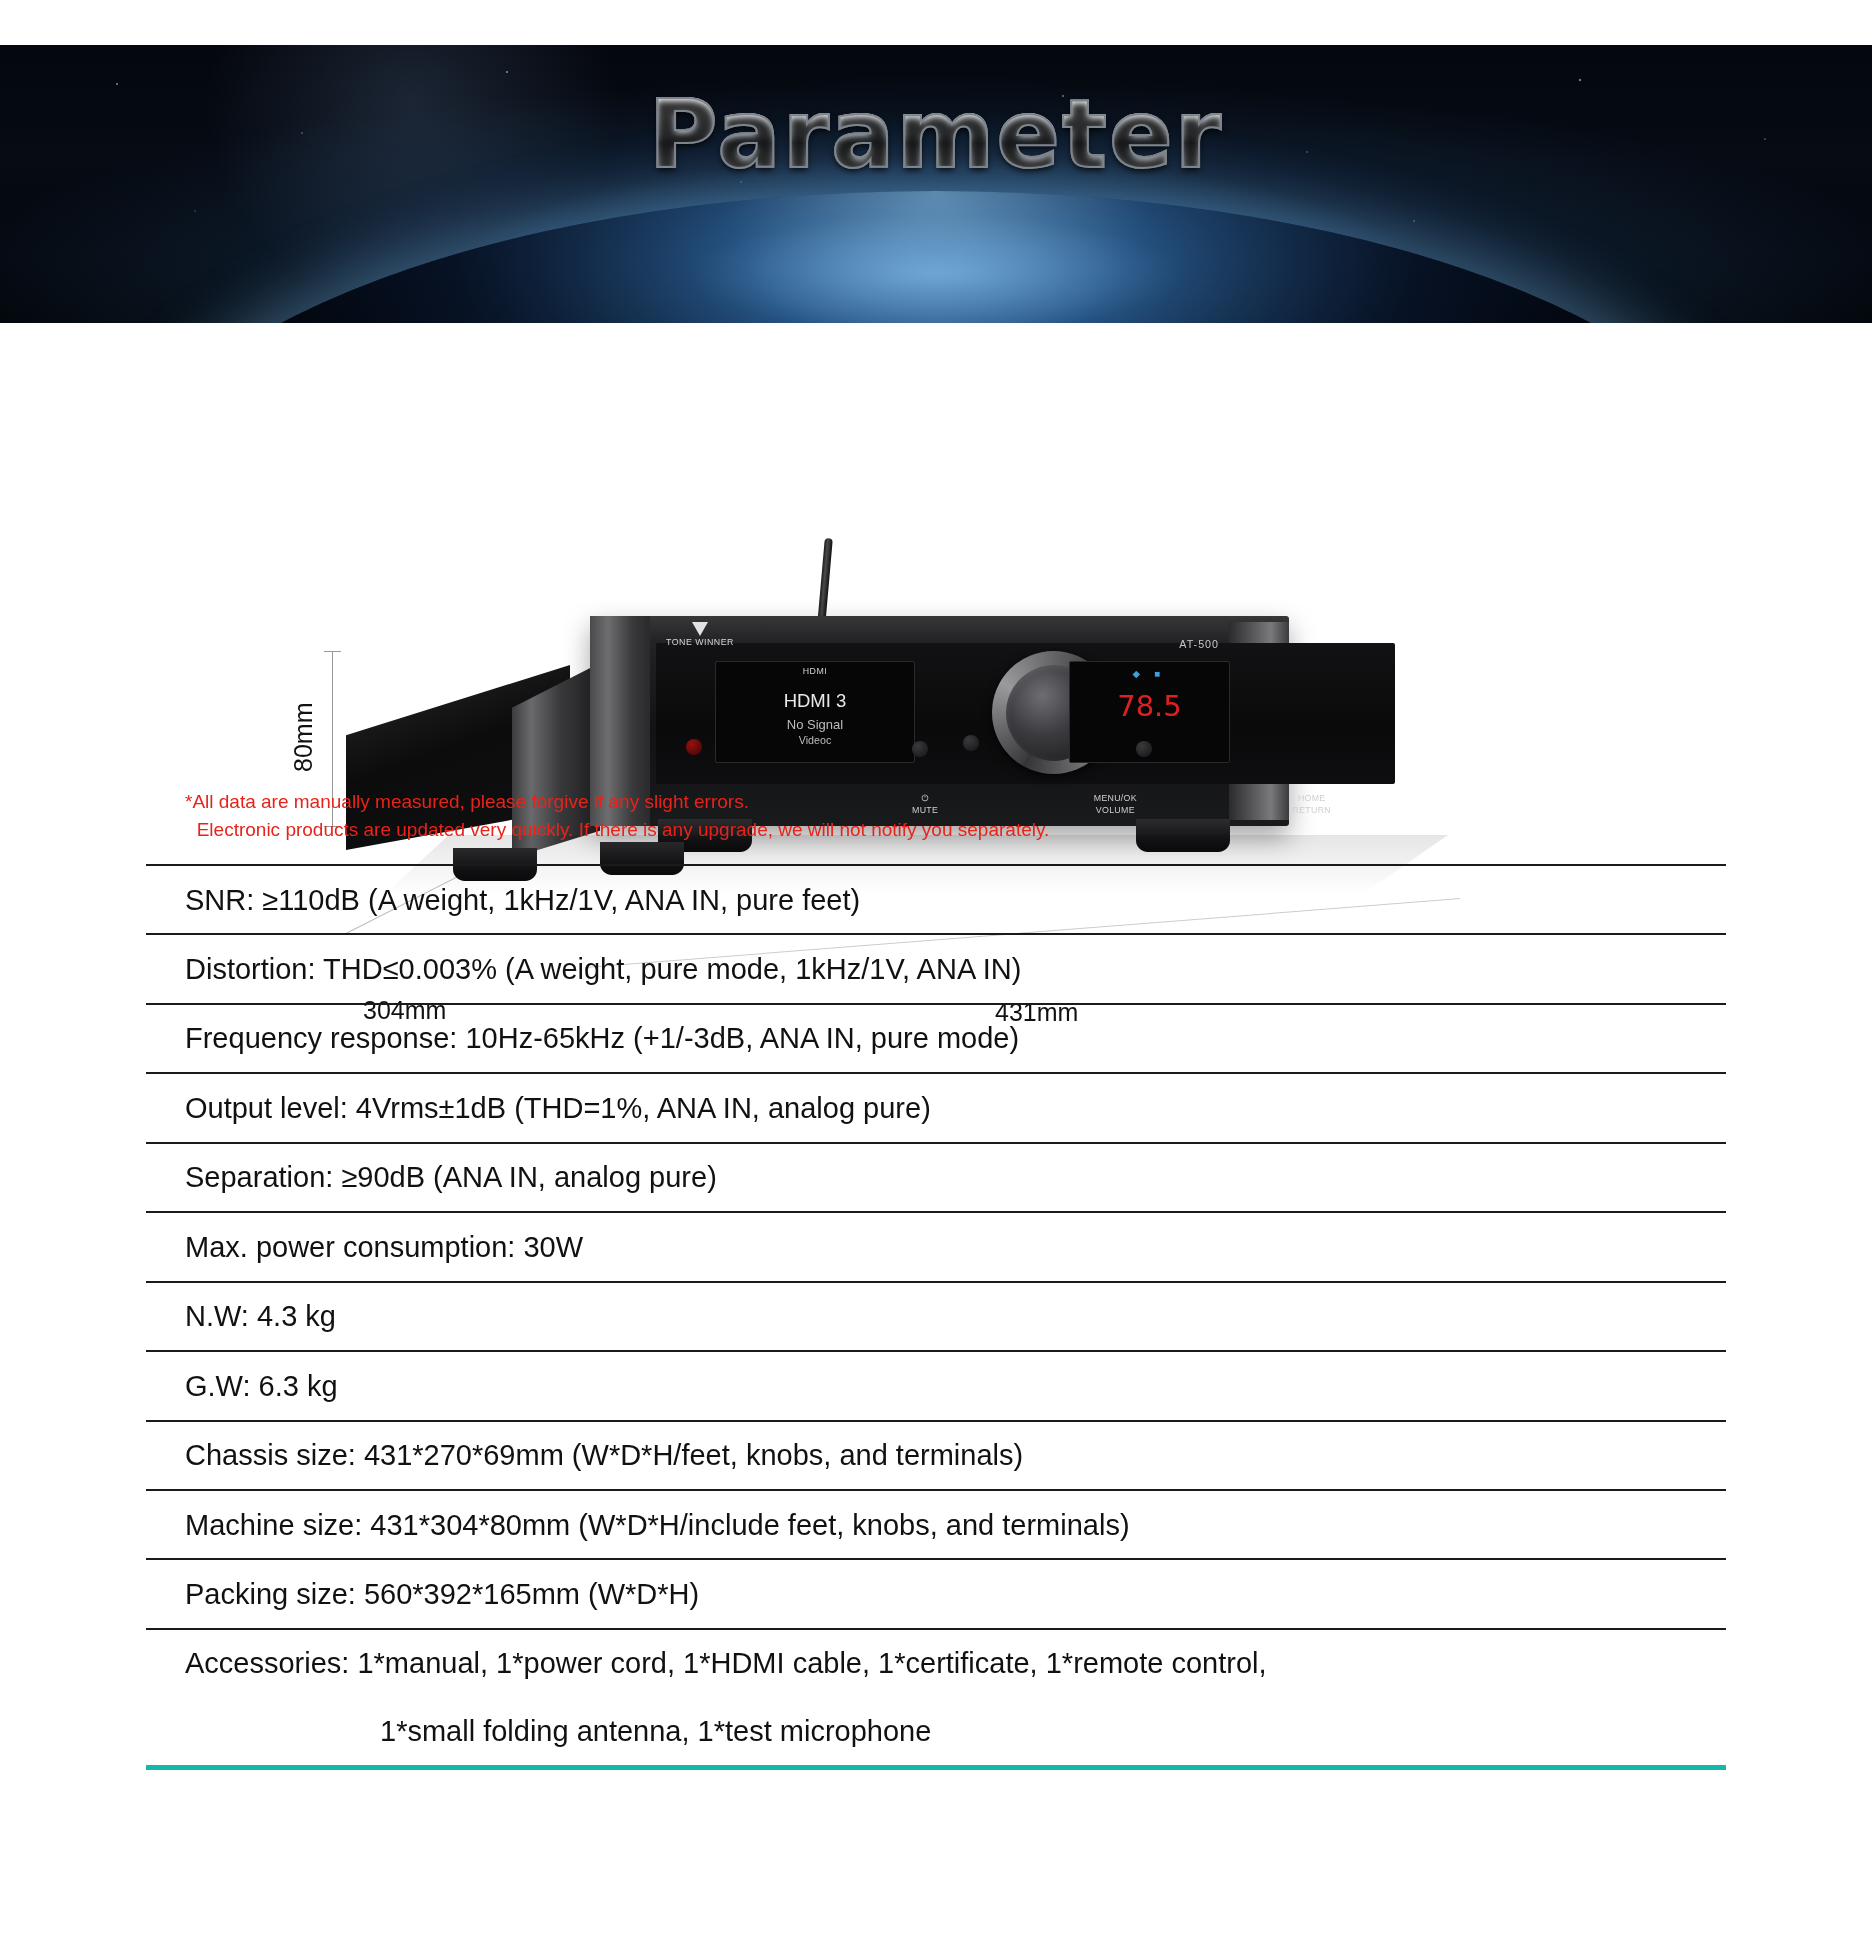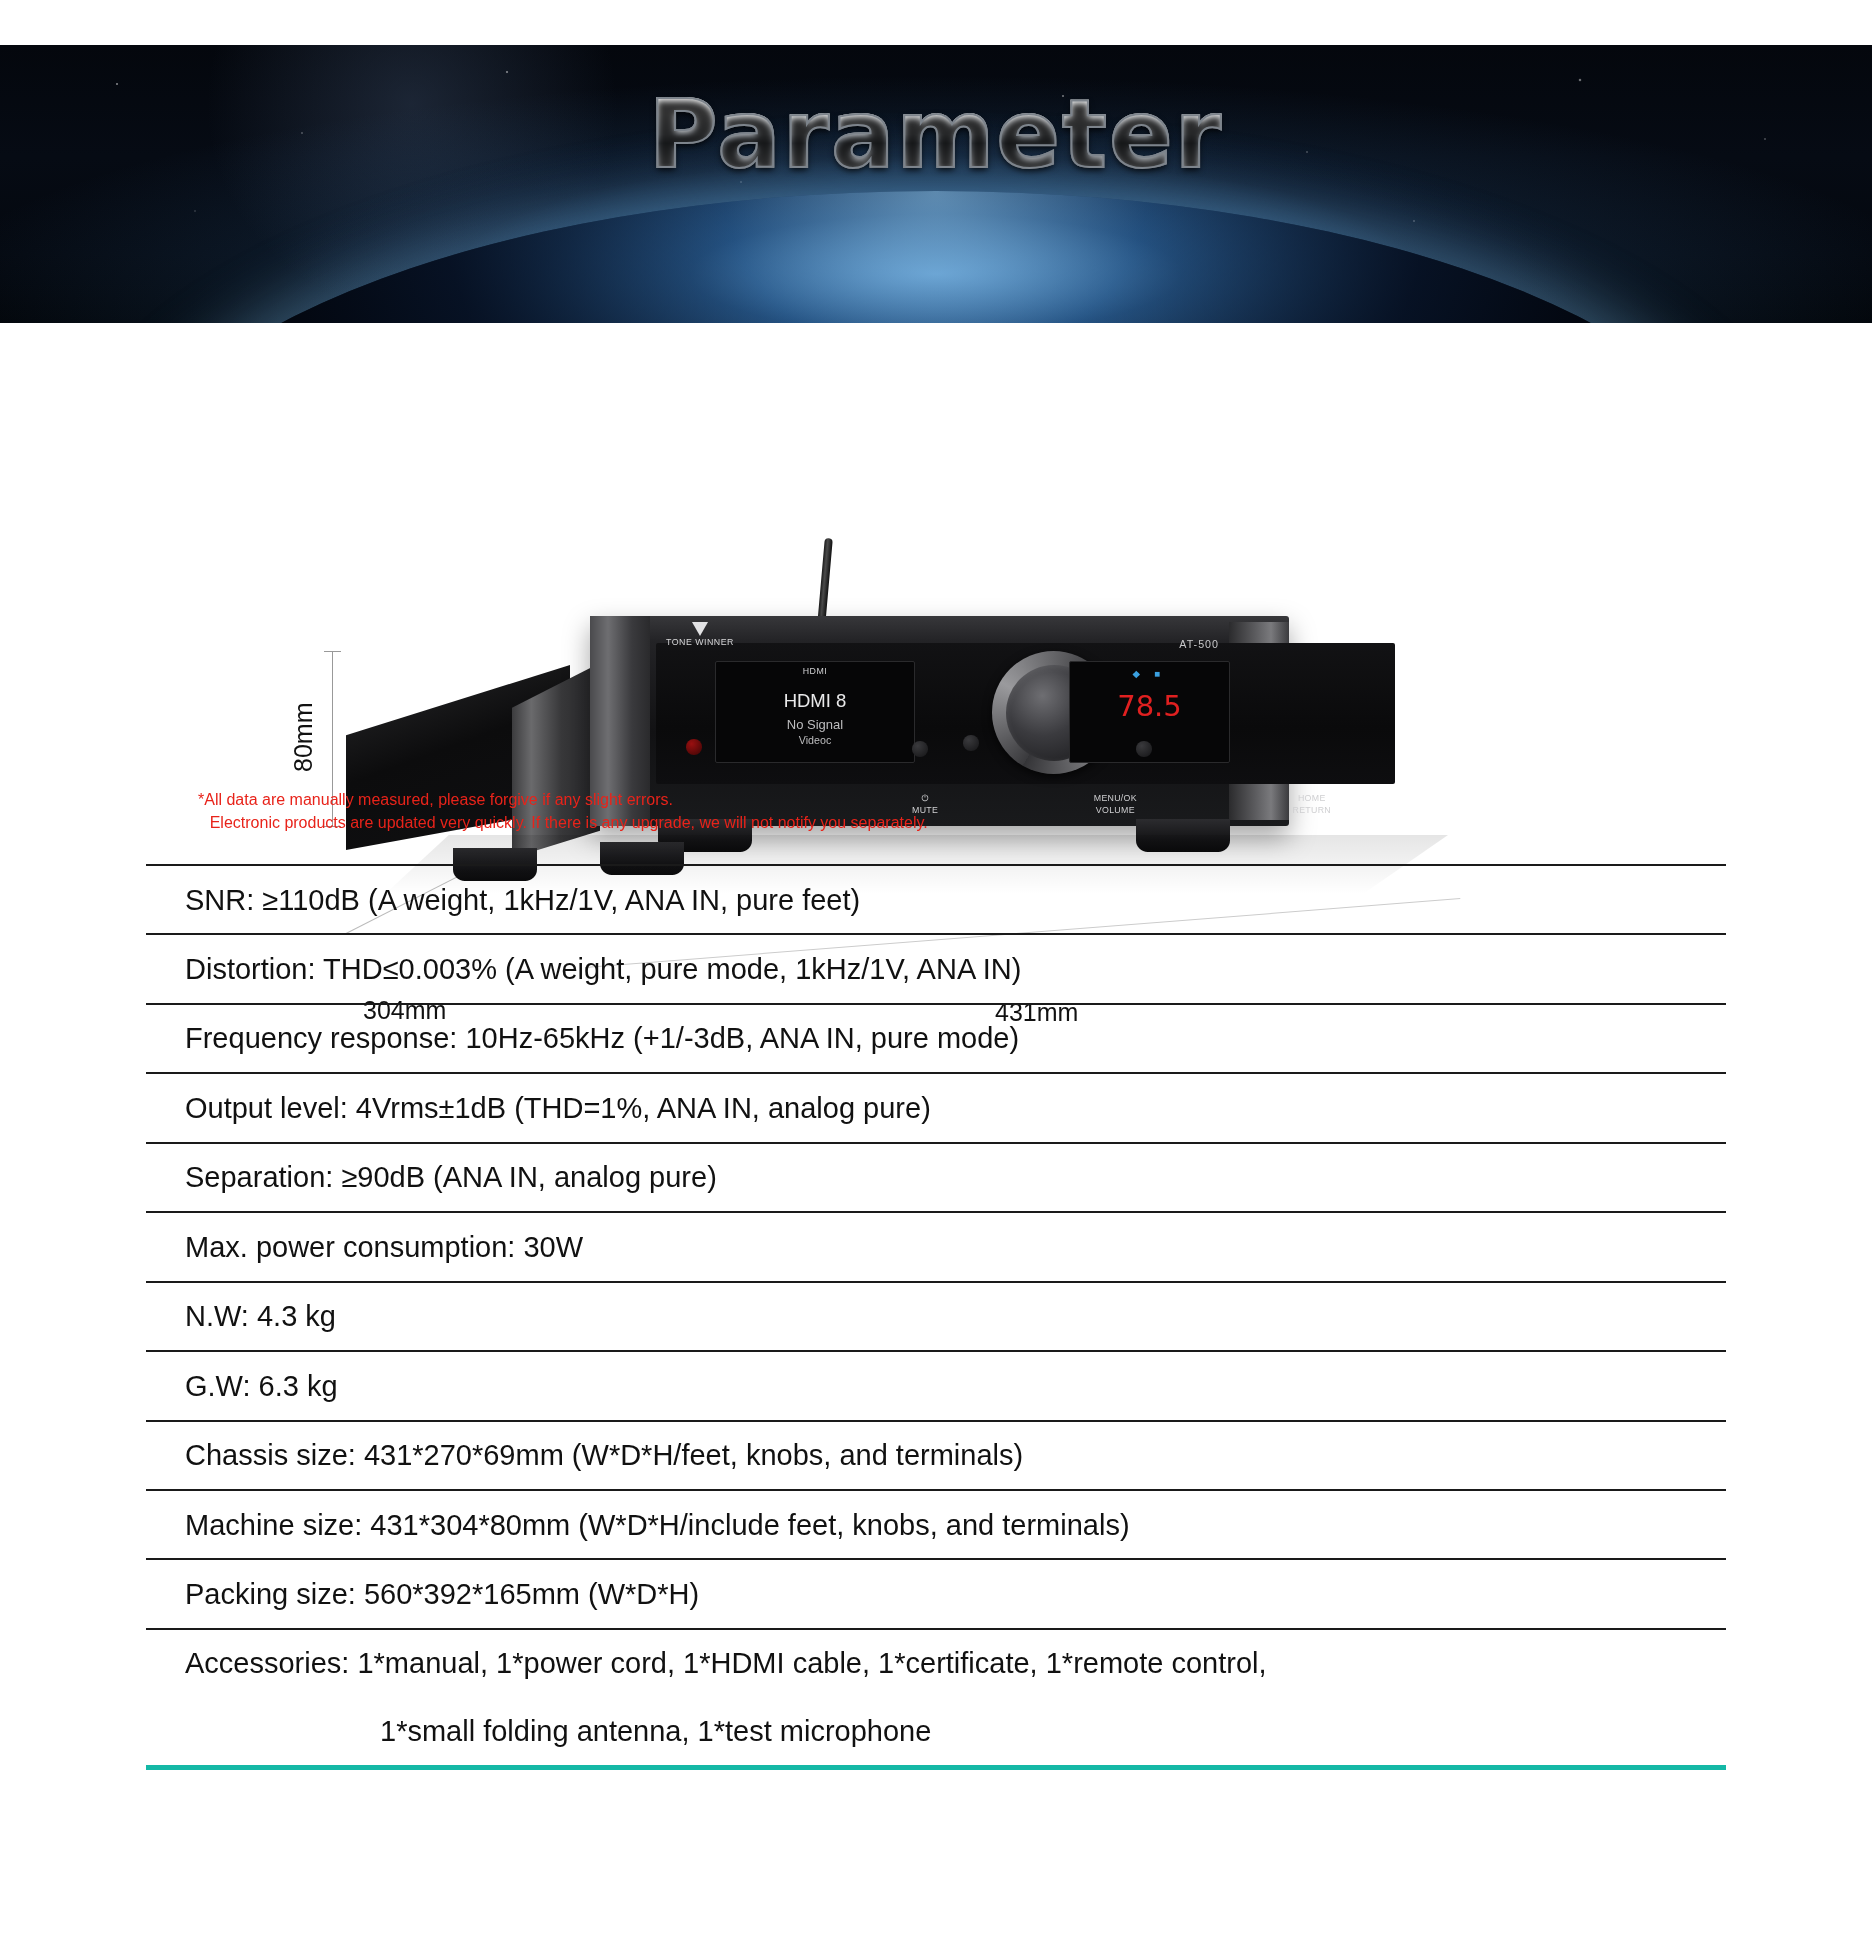--- a/index.html
+++ b/index.html
@@ -277,24 +277,24 @@
     position: absolute;
     left: 39px; top: 219px;
     width: 1063px; height: 59px;
     background: linear-gradient(180deg, rgba(0,0,0,0.10), rgba(0,0,0,0));
     clip-path: polygon(6% 0%, 100% 0%, 92% 100%, 0% 100%);
   }
 
   
   .note {
     position: absolute;
-    left: 198px; top: 788px;
+    left: 185px; top: 788px;
     width: 1463px;
     color: #e8231a;
-    font-size: 16px;
+    font-size: 19px;
     line-height: 1.45;
   }
   .note .line2 { padding-left: 11.7px; }
 
   
   .spec-table {
     position: absolute;
     left: 146px; top: 864px;
     width: 1580px;
   }
@@ -344,21 +344,21 @@
         <div class="amp-panel"></div>
 
         <div class="amp-brand">
           <span class="logo-tri"></span>
           <span>TONE WINNER</span>
         </div>
         <div class="amp-model">AT-500</div>
 
         <div class="screen-left">
           <div class="hdmi-ico">HDMI</div>
-          <div class="src">HDMI 8</div>
+          <div class="src">HDMI 3</div>
           <div class="sub1">No Signal</div>
           <div class="sub2">Videoc</div>
         </div>
 
         <div class="knob-outer">
           <div class="knob-inner"></div>
         </div>
 
         <div class="screen-right">
           <div class="icons">◆  ■</div>

